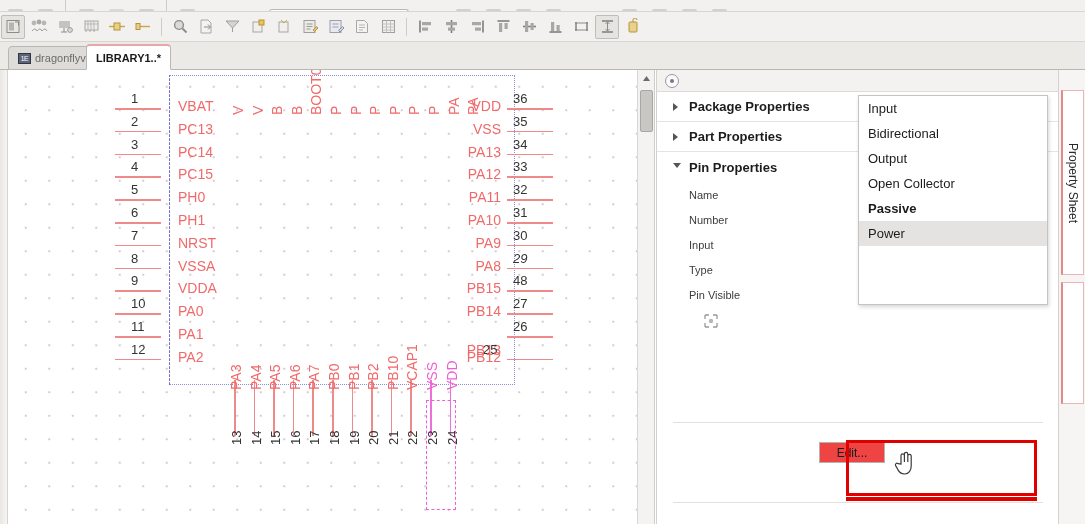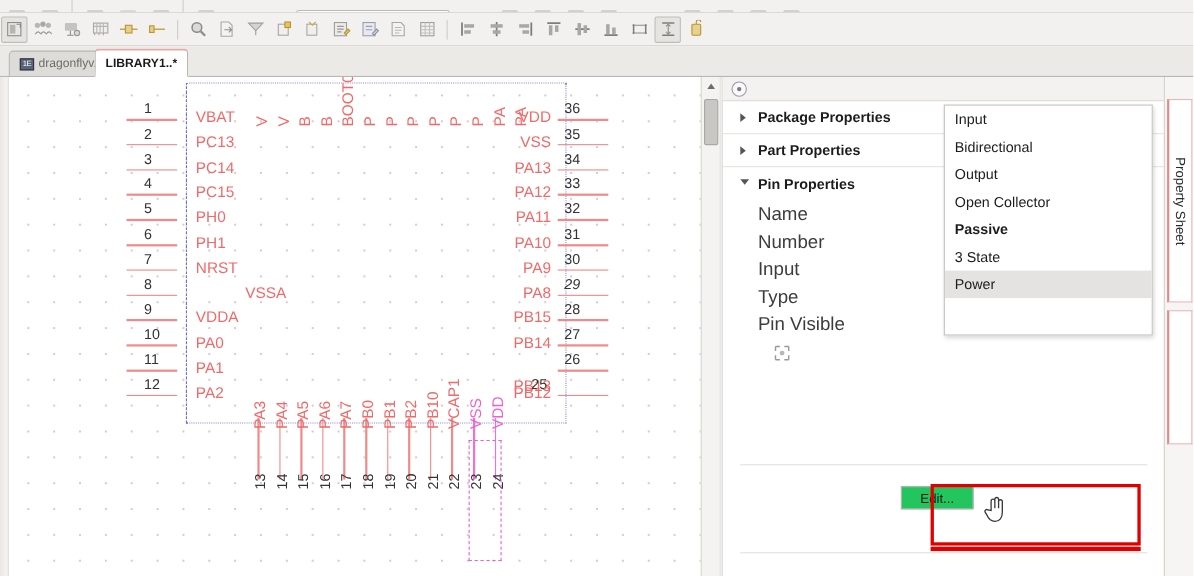--- a/index.html
+++ b/index.html
@@ -216,21 +216,21 @@
   .tri.closed { border-left: 5px solid #555; border-top: 4px solid transparent; border-bottom: 4px solid transparent; }
   .tri.open   { border-top: 5px solid #555; border-left: 4px solid transparent; border-right: 4px solid transparent; }
   .group-row.last { border-bottom: none; }
 
   .field-row {
     height: 25px;
     display: flex; align-items: center;
     padding-left: 32px;
     position: relative;
   }
-  .field-label { font-size: 17px; color: #3c3c3c; }
+  .field-label { font-size: 11px; color: #3c3c3c; }
   .field-ctl {
     position: absolute; left: 209px; top: 2px;
     width: 172px; height: 20px;
   }
   .txtbox {
     width: 100%; height: 100%;
     border: 1px solid #c9c7c3;
     background: #ffffff;
     font-size: 12px; color: #1c1c1c;
     padding: 0 5px; line-height: 18px;
@@ -260,21 +260,21 @@
     position: absolute; left: 16px; top: 352px; width: 370px; height: 1px;
     background: #e2e0dc;
   }
   #divider-2 {
     position: absolute; left: 16px; top: 432px; width: 370px; height: 1px;
     background: #e2e0dc;
   }
   .pbtn {
     position: absolute;
     height: 21px;
-    background: #22c55e;
+    background: #ef4444;
     border: 1px solid #b5b3af;
     font-size: 12px; color: #1c1c1c;
     display: flex; align-items: center; justify-content: center;
     padding: 0 6px;
     white-space: nowrap; overflow: hidden;
   }
   #btn-edit { left: 162px; top: 372px; width: 66px; }
   #btn-assoc { left: 117px; top: 399px; width: 111px; }
 
   
@@ -606,21 +606,21 @@
           <div class="pin-num" style="left:123px;top:112.2px;">5</div>
           <div class="pin-name" style="left:170px;top:119.2px;">PH0</div>
           <div class="pin-line h" style="left:107px;top:152px;"></div>
           <div class="pin-num" style="left:123px;top:135px;">6</div>
           <div class="pin-name" style="left:170px;top:142px;">PH1</div>
           <div class="pin-line h" style="left:107px;top:174.8px;"></div>
           <div class="pin-num" style="left:123px;top:157.8px;">7</div>
           <div class="pin-name" style="left:170px;top:164.8px;">NRST</div>
           <div class="pin-line h" style="left:107px;top:197.6px;"></div>
           <div class="pin-num" style="left:123px;top:180.6px;">8</div>
-          <div class="pin-name" style="left:170px;top:187.6px;margin-left:45px;">VSSA</div>
+          <div class="pin-name" style="left:170px;top:187.6px;">VSSA</div>
           <div class="pin-line h" style="left:107px;top:220.4px;"></div>
           <div class="pin-num" style="left:123px;top:203.4px;">9</div>
           <div class="pin-name" style="left:170px;top:210.4px;">VDDA</div>
           <div class="pin-line h" style="left:107px;top:243.20000000000002px;"></div>
           <div class="pin-num" style="left:123px;top:226.20000000000002px;">10</div>
           <div class="pin-name" style="left:170px;top:233.20000000000002px;">PA0</div>
           <div class="pin-line h" style="left:107px;top:266px;"></div>
           <div class="pin-num" style="left:123px;top:249px;">11</div>
           <div class="pin-name" style="left:170px;top:256px;">PA1</div>
           <div class="pin-line h" style="left:107px;top:288.8px;"></div>
@@ -644,21 +644,21 @@
           <div class="pin-line h" style="left:499px;top:152px;"></div>
           <div class="pin-num" style="left:505px;top:135px;">31</div>
           <div class="pin-name right" style="left:421px;top:142px;width:72px;">PA10</div>
           <div class="pin-line h" style="left:499px;top:174.8px;"></div>
           <div class="pin-num" style="left:505px;top:157.8px;">30</div>
           <div class="pin-name right" style="left:421px;top:164.8px;width:72px;">PA9</div>
           <div class="pin-line h" style="left:499px;top:197.6px;"></div>
           <div class="pin-num" style="left:505px;top:180.6px;font-style:italic;">29</div>
           <div class="pin-name right" style="left:421px;top:187.6px;width:72px;">PA8</div>
           <div class="pin-line h" style="left:499px;top:220.4px;"></div>
-          <div class="pin-num" style="left:505px;top:203.4px;">28</div>
+          <div class="pin-num" style="left:505px;top:203.4px;">48</div>
           <div class="pin-name right" style="left:421px;top:210.4px;width:72px;">PB15</div>
           <div class="pin-line h" style="left:499px;top:243.20000000000002px;"></div>
           <div class="pin-num" style="left:505px;top:226.20000000000002px;">27</div>
           <div class="pin-name right" style="left:421px;top:233.20000000000002px;width:72px;">PB14</div>
           <div class="pin-line h" style="left:499px;top:266px;"></div>
           <div class="pin-num" style="left:505px;top:249px;">26</div>
           <div class="pin-name right" style="left:421px;top:256px;width:72px;margin-top:16px;">PB13</div>
           <div class="pin-line h" style="left:499px;top:288.8px;"></div>
           <div class="pin-num" style="left:475px;top:271.8px;text-align:right;">25</div>
           <div class="pin-name right" style="left:421px;top:278.8px;width:72px;">PB12</div>
@@ -800,21 +800,20 @@
     <div class="pbtn" id="btn-edit">Edit...</div>
 
     <div id="divider-2"></div>
 
     <div id="type-dropdown">
       <div class="dd-item">Input</div>
       <div class="dd-item">Bidirectional</div>
       <div class="dd-item">Output</div>
       <div class="dd-item">Open Collector</div>
       <div class="dd-item current">Passive</div>
-      <div class="dd-item">3 State</div>
       <div class="dd-item hover">Power</div>
     </div>
   </div>
 
   <div id="prop-sheet-tab">
     <div id="pst-inner">
       <span id="pst-label">Property Sheet</span>
     </div>
     <div id="pst-lower"></div>
   </div>

